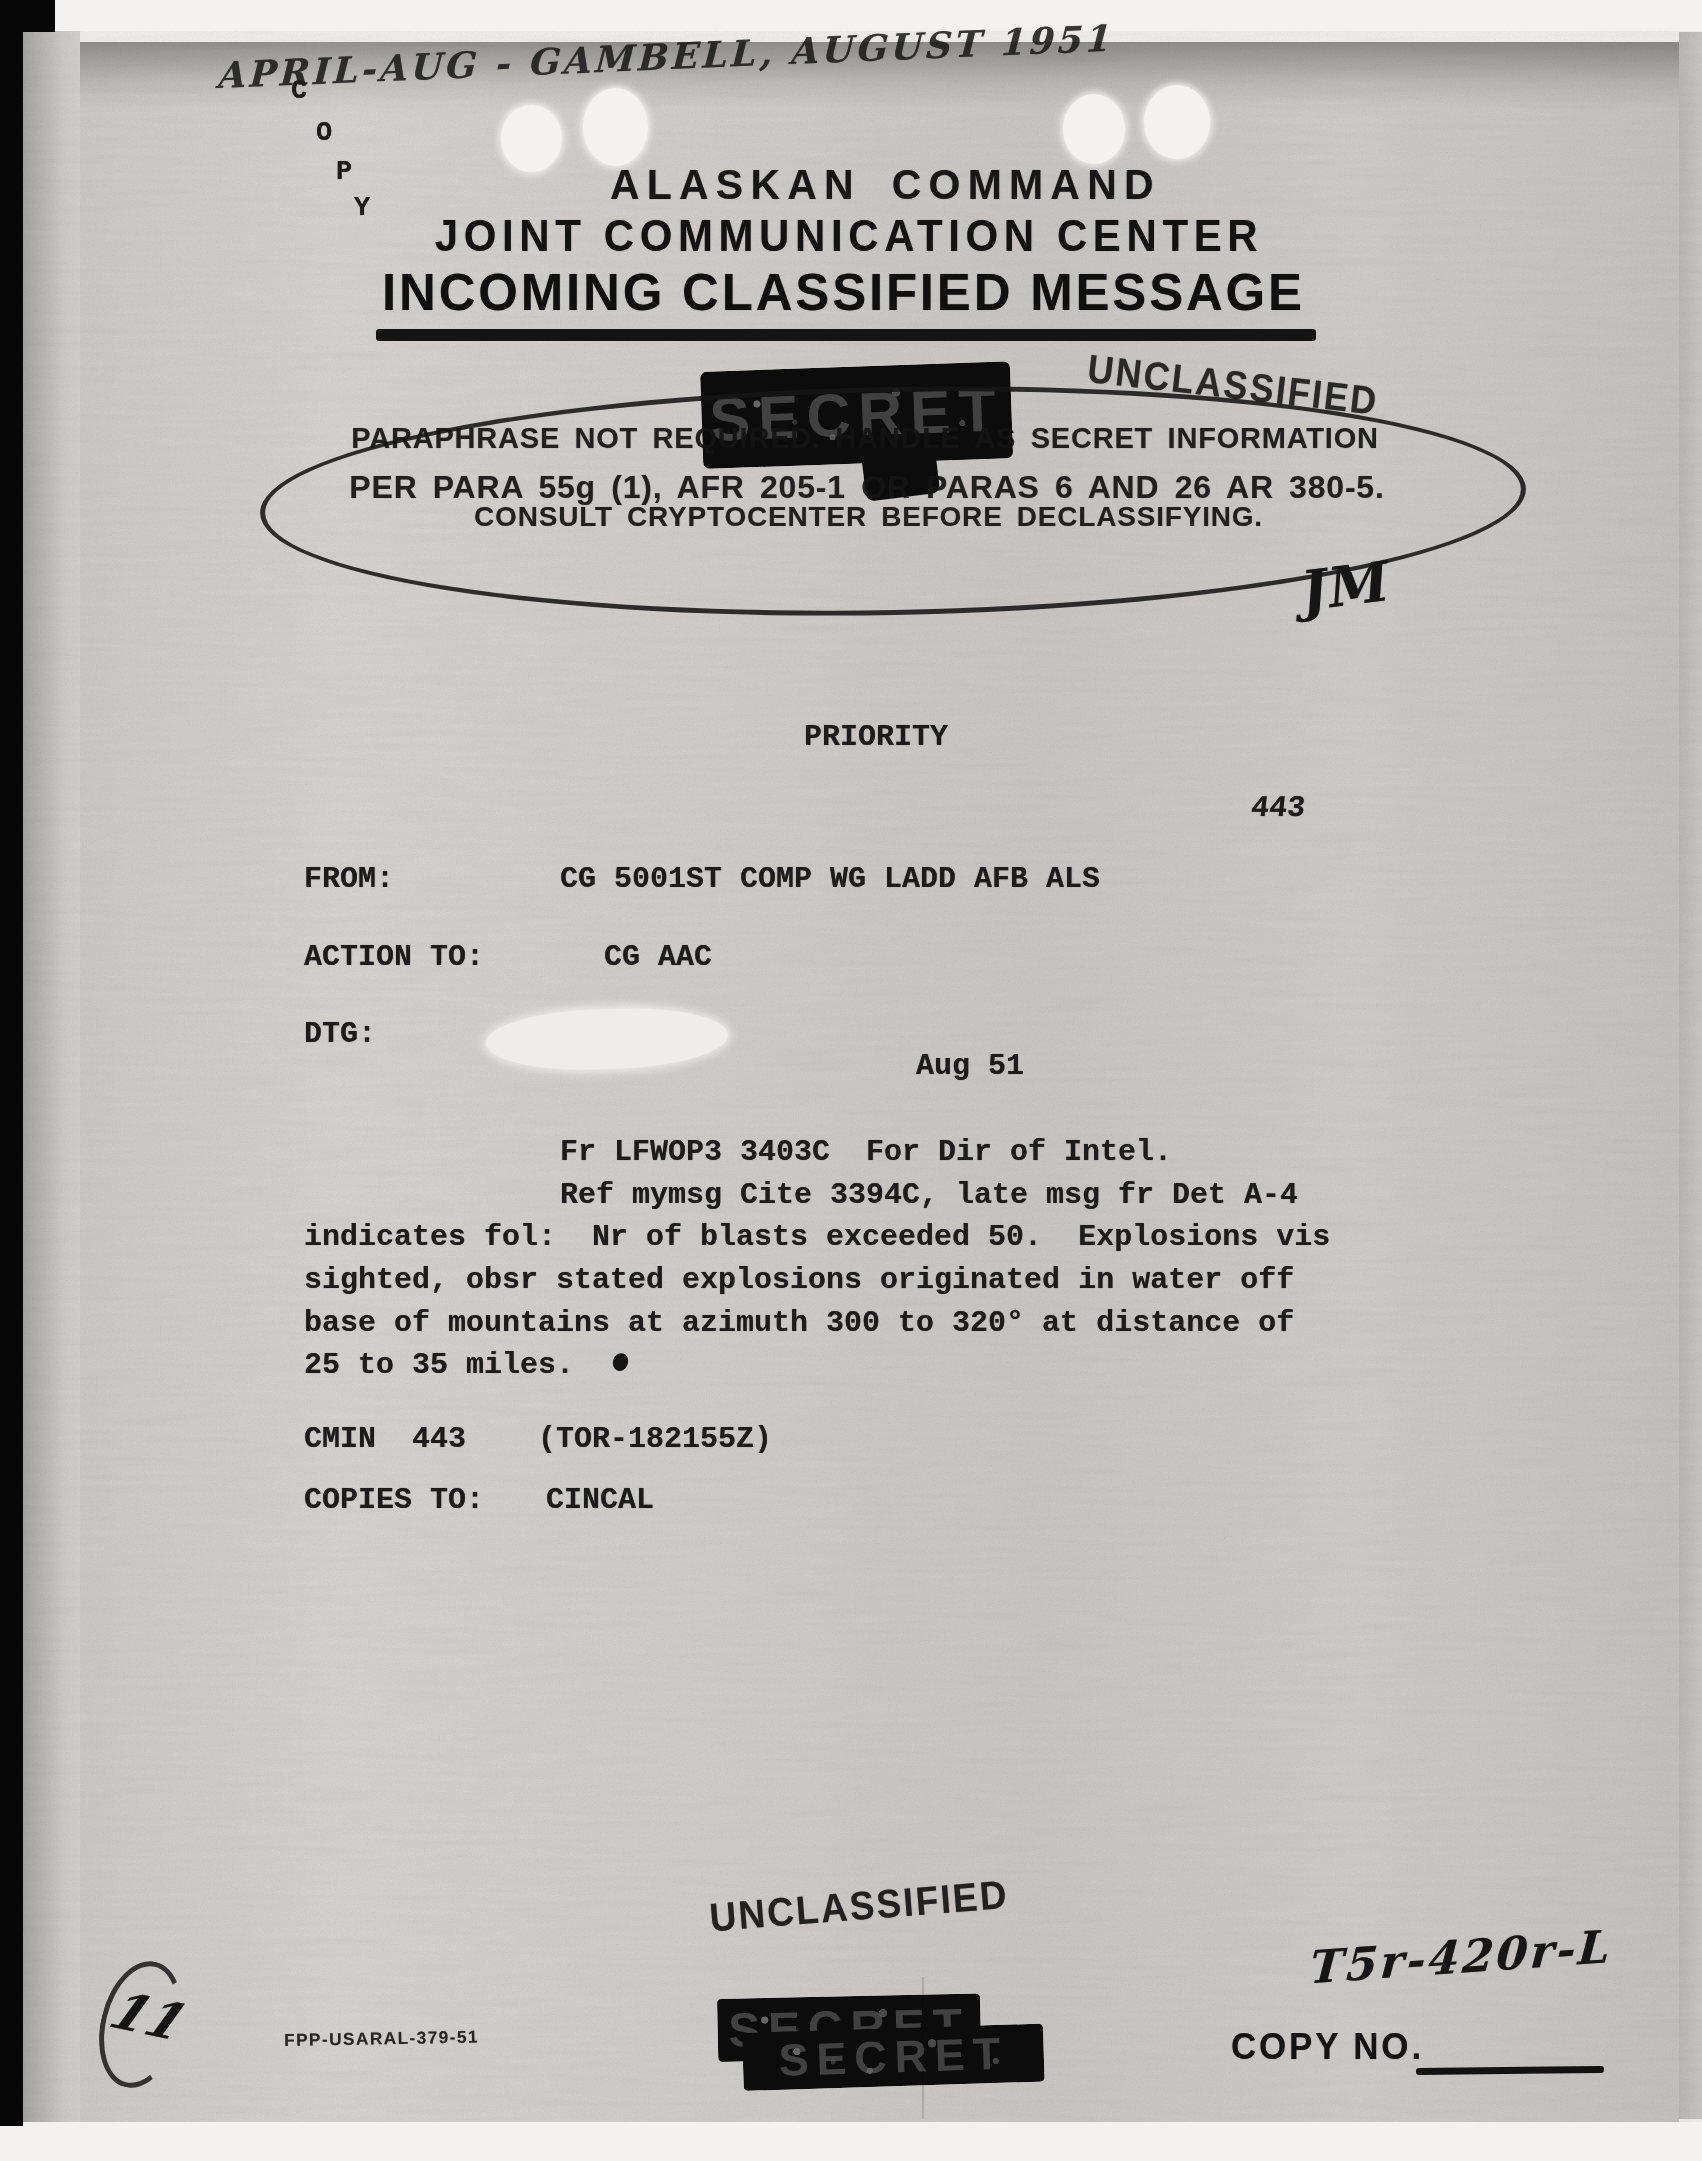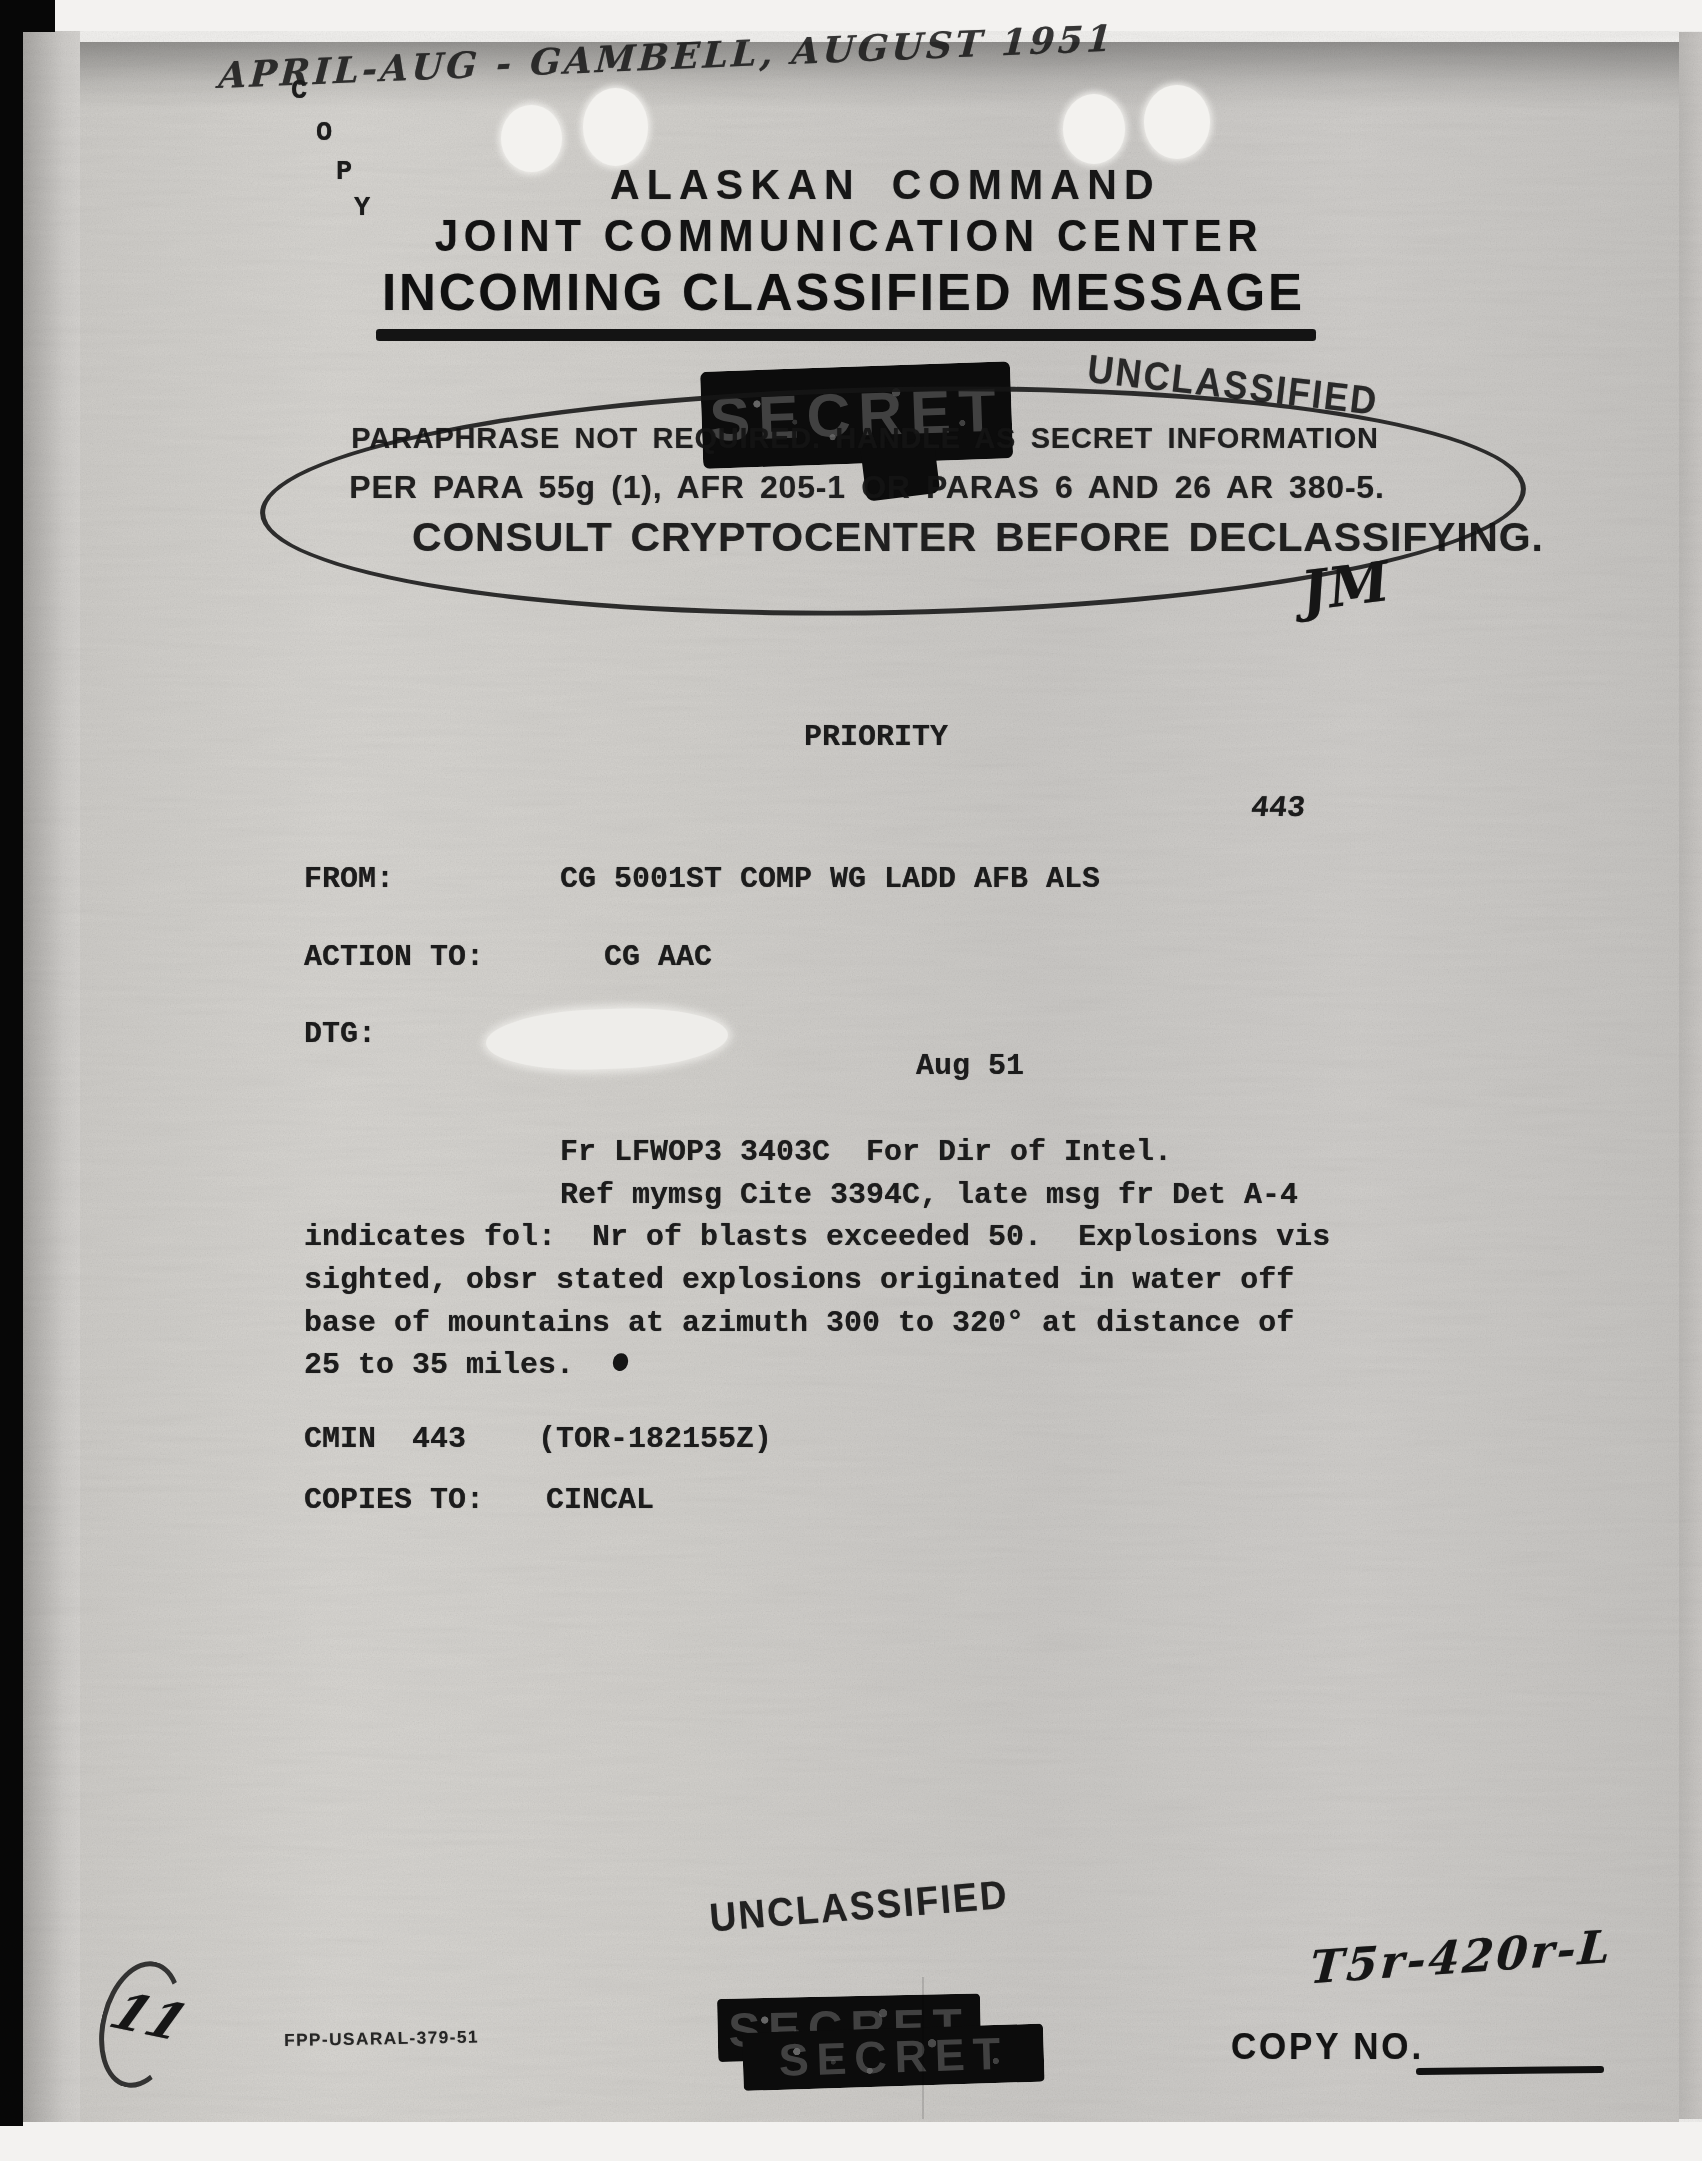--- a/index.html
+++ b/index.html
@@ -119,21 +119,21 @@
   <span style="font-size:61px;line-height:97px;">SECRET</span>
 </div>
 <div class="abs" style="left:860px;top:446px;width:74px;height:56px;background:#0c0c0c;border-radius:7.8px;
             transform:rotate(-7deg);transform-origin:left top;"></div>
 
 <div class="abs" style="left:260px;top:387px;width:1256px;height:218px;border:5px solid rgba(22,22,22,.88);
             border-radius:50% / 50%;transform:rotate(-1.1deg);transform-origin:center;"></div>
 
 <div class="stamp center" style="left:276px;top:424px;width:1178px;font-size:29px;letter-spacing:0.8px;word-spacing:5.6px;opacity:.93;">PARAPHRASE NOT REQUIRED. HANDLE AS SECRET INFORMATION</div>
 <div class="stamp center" style="left:278px;top:471px;width:1178px;font-size:32px;letter-spacing:0.8px;word-spacing:5.6px;opacity:.93;">PER PARA 55g (1), AFR 205-1 OR PARAS 6 AND 26 AR 380-5.</div>
-<div class="stamp center" style="left:412px;top:517px;width:913px;font-size:41px;letter-spacing:0.8px;word-spacing:5.6px;opacity:.93;">CONSULT CRYPTOCENTER BEFORE DECLASSIFYING.</div>
+<div class="stamp center" style="left:412px;top:503px;width:913px;font-size:28px;letter-spacing:0.8px;word-spacing:5.6px;opacity:.93;">CONSULT CRYPTOCENTER BEFORE DECLASSIFYING.</div>
 
 <div class="hand" style="left:1298px;top:564px;font-size:55px;letter-spacing:1.1px;
             transform:rotate(-7deg);transform-origin:left top;">JM</div>
 
 <div class="mono" style="left:804px;top:722px;">PRIORITY</div>
 <div class="mono" style="left:1251px;top:793px;transform:skewX(-6deg);">443</div>
 
 <div class="mono" style="left:304px;top:864px;">FROM:</div>
 <div class="mono" style="left:560px;top:864px;">CG 5001ST COMP WG LADD AFB ALS</div>
 

